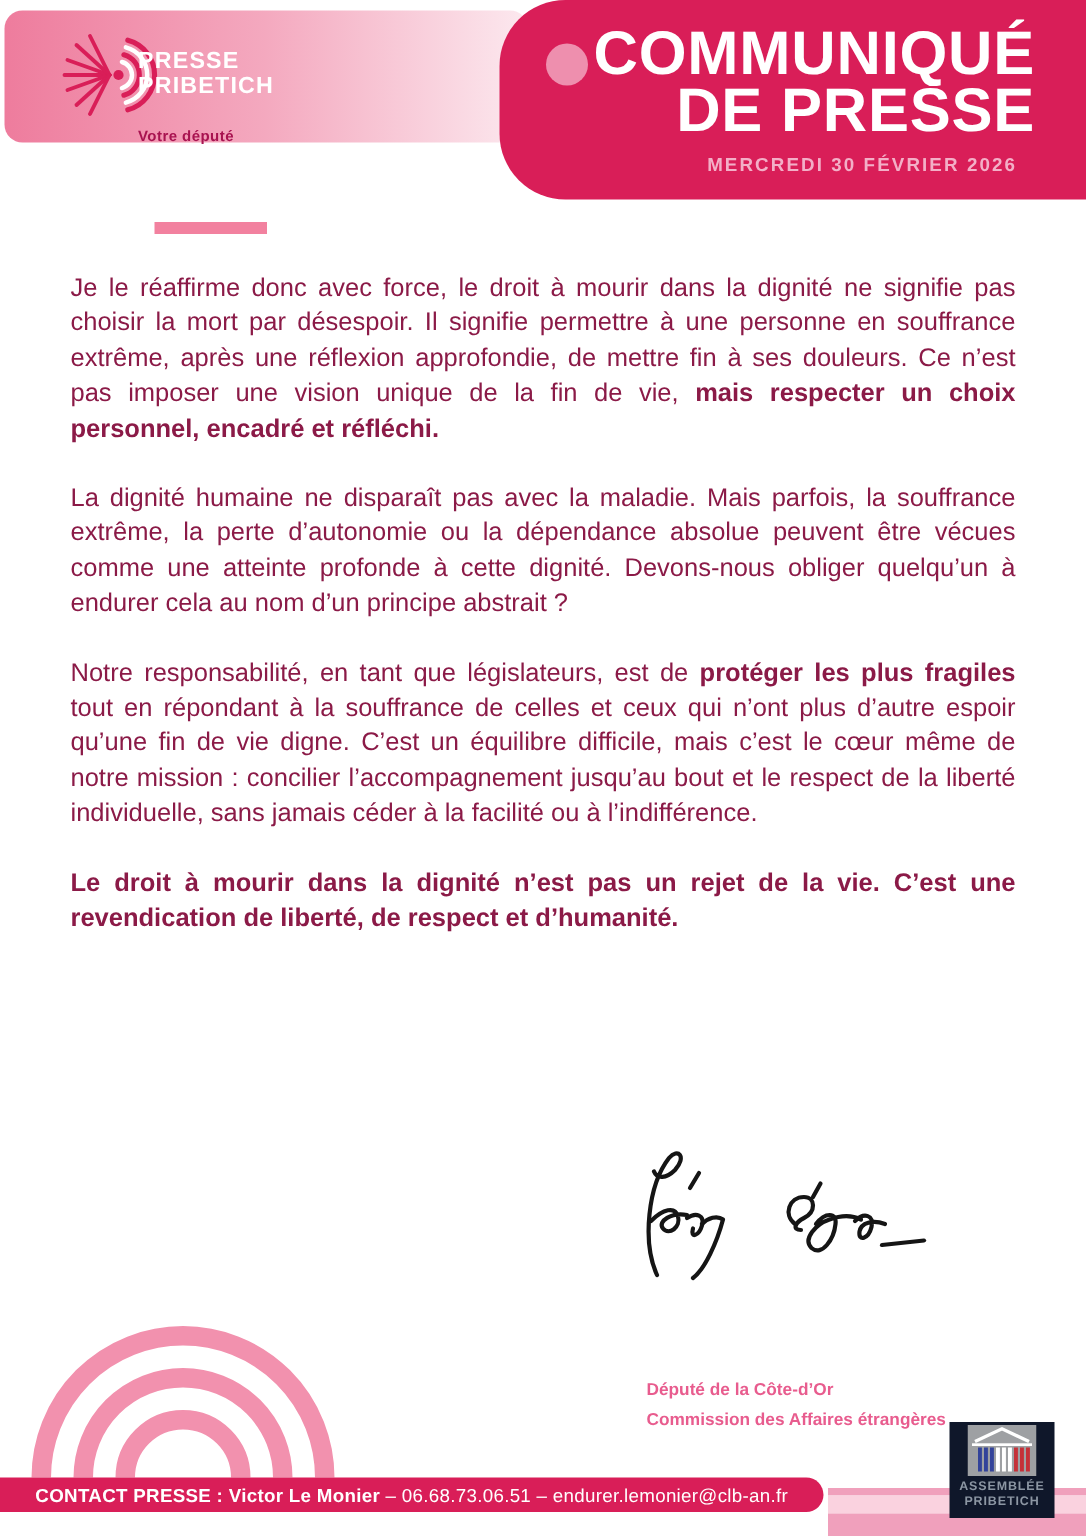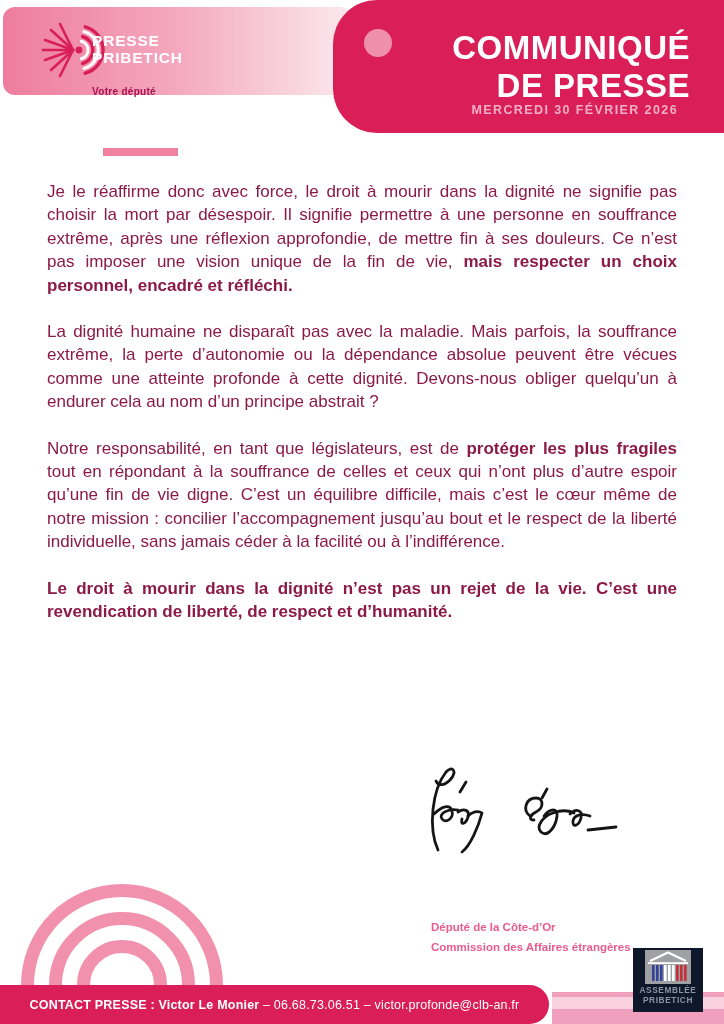--- a/index.html
+++ b/index.html
@@ -20,22 +20,22 @@
   .logo-text{position:absolute;left:89px;top:25px;}
   .logo-name{font-size:15.5px;font-weight:800;color:#ffffff;letter-spacing:.8px;line-height:17px;}
   .logo-tagline{font-size:10px;color:var(--logo-tagline);margin-top:20px;letter-spacing:.3px;font-weight:600;}
   
   .press-box{
     position:absolute;left:333px;top:0;width:391px;height:133px;
     background:var(--crimson);border-radius:44px 0 0 44px;
   }
   .press-bullet{position:absolute;left:31px;top:29px;width:28px;height:28px;border-radius:50%;background:var(--bullet-pink);}
   .press-title{
-    position:absolute;right:34px;top:29px;text-align:right;color:#fff;
-    font-size:33px;line-height:38px;font-weight:800;letter-spacing:.5px;white-space:nowrap;
+    position:absolute;right:34px;top:16px;text-align:right;color:#fff;
+    font-size:41px;line-height:38px;font-weight:800;letter-spacing:.5px;white-space:nowrap;
   }
   .press-date{
     position:absolute;right:46px;top:103px;color:var(--date-text);
     font-size:12.5px;font-weight:600;letter-spacing:1.4px;white-space:nowrap;
   }
   
   .accent-bar{position:absolute;left:103px;top:148px;width:75px;height:8px;background:var(--accent-pink);}
   
   .body-text{position:absolute;left:47px;top:180px;width:630px;}
   .body-text p{
@@ -51,21 +51,21 @@
   
   .arcs{position:absolute;left:19px;top:881px;}
   .arcs circle{fill:none;stroke:var(--arc-pink);stroke-width:13;}
   
   .stripes{position:absolute;left:552px;top:992px;width:172px;height:32px;z-index:1;}
   .stripe-1{position:absolute;left:0;top:0;width:100%;height:5px;background:var(--stripe-medium);}
   .stripe-2{position:absolute;left:0;top:5px;width:100%;height:12px;background:var(--stripe-light);}
   .stripe-3{position:absolute;left:0;top:17px;width:100%;height:15px;background:var(--stripe-medium);}
   
   .footer-bar{
-    position:absolute;left:0;top:985px;width:549px;height:39px;z-index:2;
+    position:absolute;left:0;top:985px;width:549px;height:23px;z-index:2;
     background:var(--crimson);border-radius:0 20px 20px 0;
     display:flex;align-items:center;justify-content:center;
     color:#fff;font-size:12.5px;letter-spacing:.2px;white-space:pre;
   }
   .footer-bar .bold{font-weight:700;}
   
   .an-logo{
     position:absolute;left:633px;top:948px;width:70px;height:64px;background:#0f172a;z-index:3;
     display:flex;flex-direction:column;align-items:center;justify-content:flex-start;padding-top:2px;box-sizing:border-box;
   }
@@ -139,21 +139,21 @@
     <circle cx="103" cy="104" r="66.5"></circle>
     <circle cx="103" cy="104" r="94.5"></circle>
   </svg>
 
   <div class="stripes">
     <div class="stripe-1"></div>
     <div class="stripe-2"></div>
     <div class="stripe-3"></div>
   </div>
 
-  <div class="footer-bar"><span class="bold">CONTACT PRESSE : Victor Le Monier</span><span> – 06.68.73.06.51 – victor.profonde@clb-an.fr</span></div>
+  <div class="footer-bar"><span class="bold">CONTACT PRESSE : Victor Le Monier</span><span> – 06.68.73.06.51 – endurer.lemonier@clb-an.fr</span></div>
 
   <div class="an-logo">
     <svg width="46" height="34" viewBox="0 0 46 34">
       <rect x="0" y="0" width="46" height="34" fill="#9EA0A3"></rect>
       <path d="M5,11 L23,2.5 L41,11" stroke="#ffffff" stroke-width="2.2" fill="none"></path>
       <rect x="3" y="12.2" width="40" height="1.8" fill="#ffffff"></rect>
       <rect x="7" y="15" width="2.6" height="16" fill="#33439A"></rect>
       <rect x="11" y="15" width="2.6" height="16" fill="#33439A"></rect>
       <rect x="15" y="15" width="2.6" height="16" fill="#33439A"></rect>
       <rect x="19" y="15" width="2.6" height="16" fill="#ffffff"></rect>

